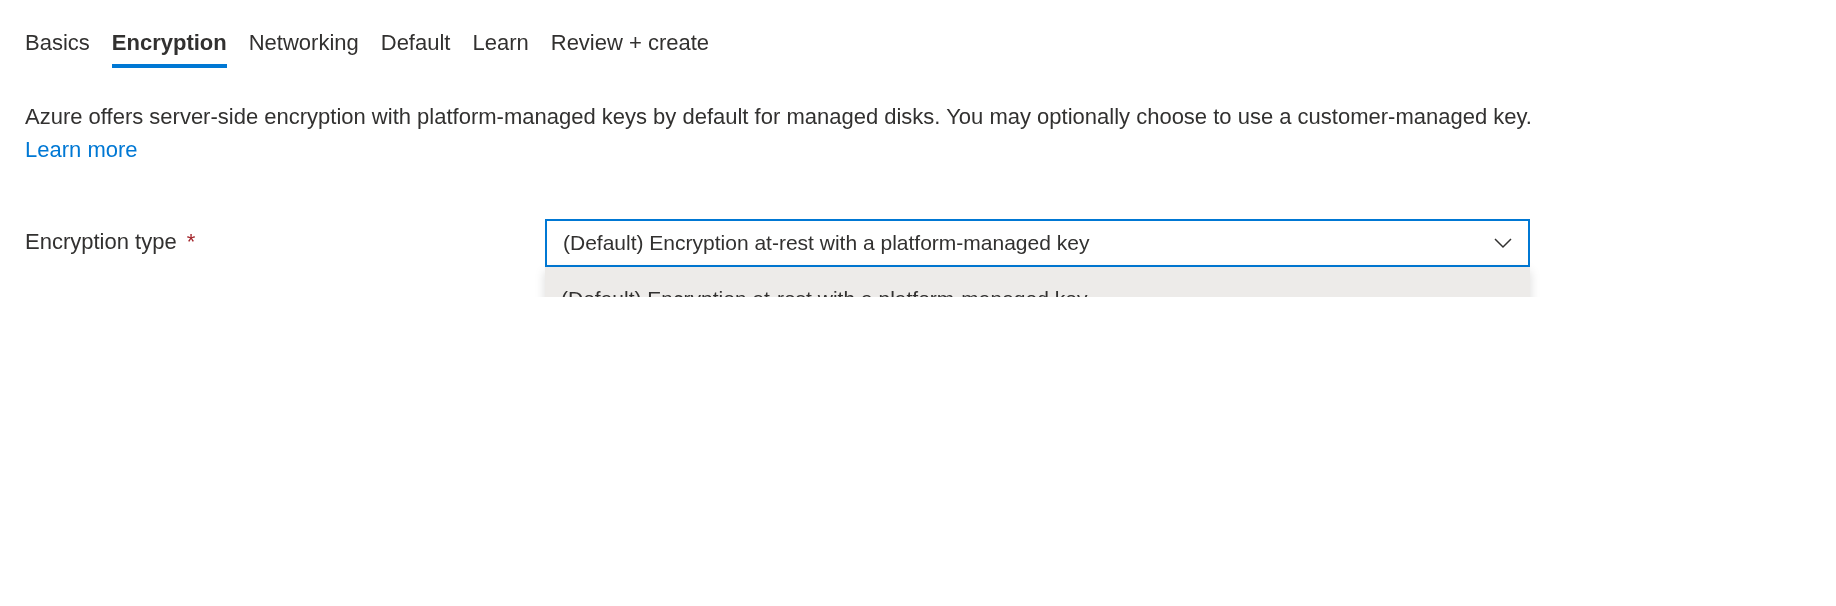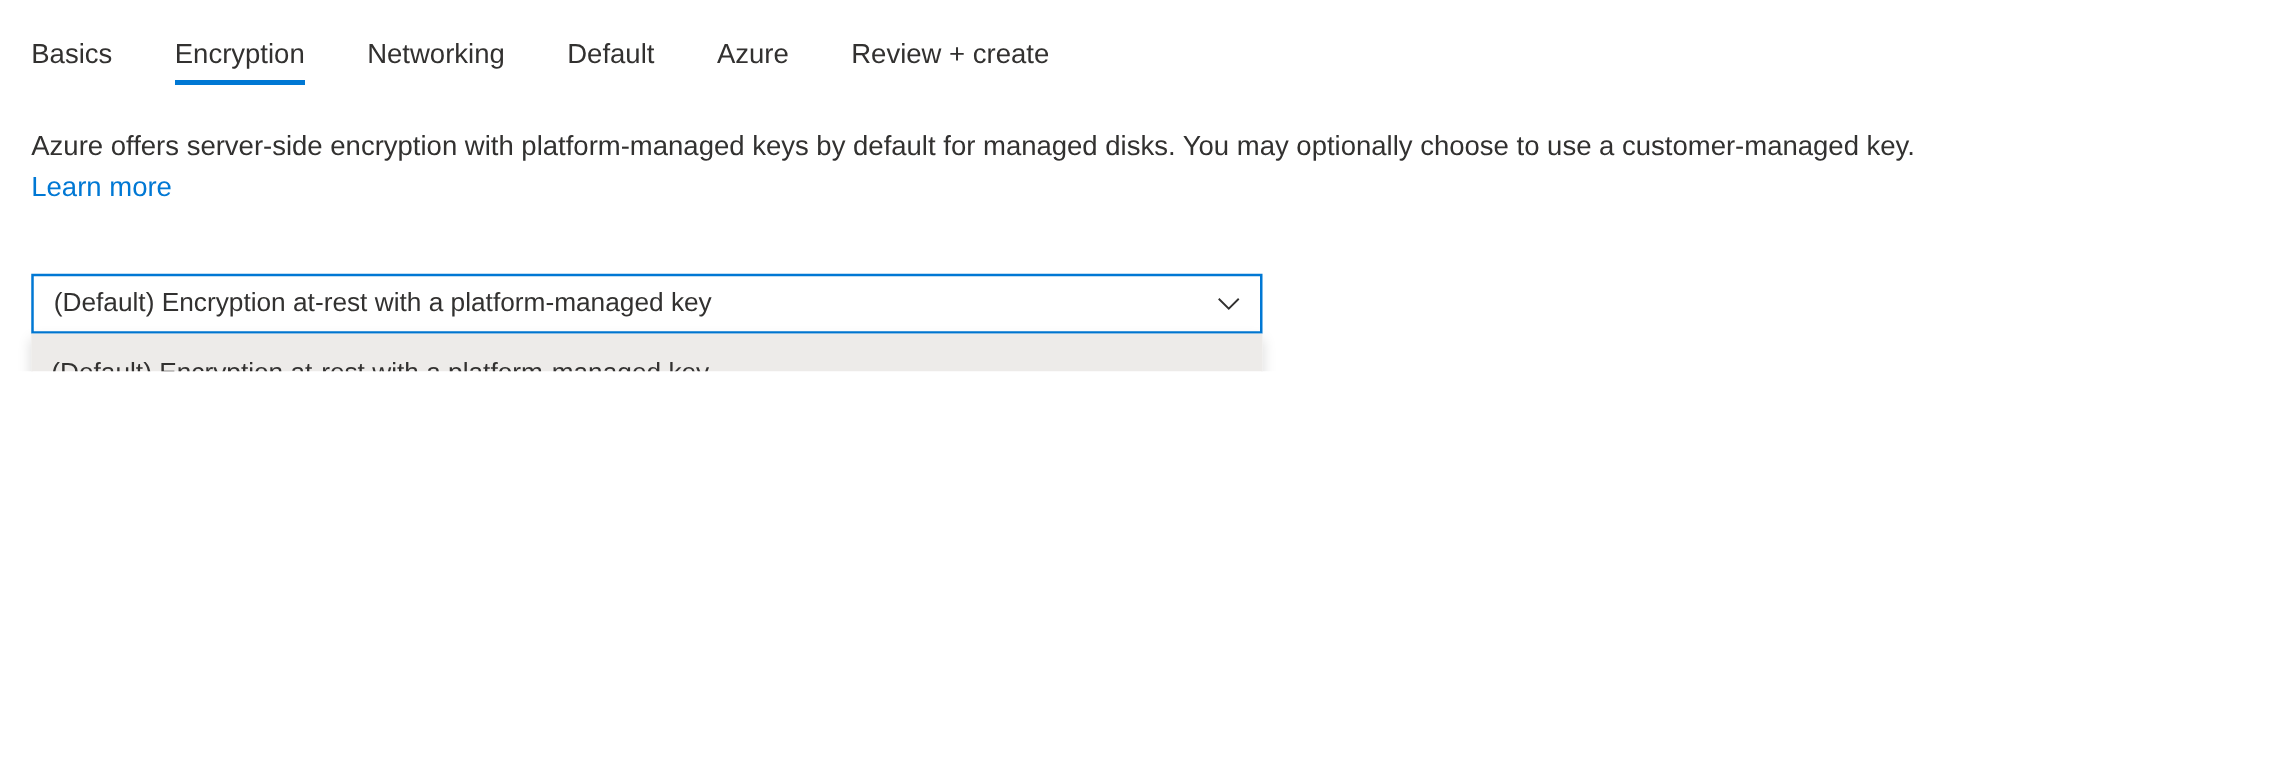--- a/index.html
+++ b/index.html
@@ -10,32 +10,32 @@
     body {
       font-family: "Segoe UI", -apple-system, BlinkMacSystemFont, sans-serif;
       font-size: 19px;
       color: #323130;
       background: #ffffff;
       padding: 30px 25px;
       width: 1836px;
     }
     .tabs {
       display: flex;
-      gap: 50px;
+      gap: 22px;
       margin-bottom: 32px;
     }
     .tab {
       font-size: 22px;
       color: #323130;
       padding-bottom: 8px;
       cursor: pointer;
       border-bottom: 4px solid transparent;
     }
     .tab.active {
-      font-weight: 400;
+      font-weight: 700;
       border-bottom: 4px solid #0078d4;
     }
     .description {
       font-size: 22px;
       color: #323130;
       line-height: 1.5;
       margin-bottom: 53px;
       max-width: 1520px;
     }
     .learn-more {
@@ -103,31 +103,35 @@
     }
   </style>
 </head>
 <body>
 
 <div class="tabs">
   <div class="tab">Basics</div>
   <div class="tab active">Encryption</div>
   <div class="tab">Networking</div>
   <div class="tab">Default</div>
-  <div class="tab">Azure</div>
+  <div class="tab">Learn</div>
   <div class="tab">Review + create</div>
 </div>
 
 <p class="description">
   <span>Azure offers server-side encryption with platform-managed keys by default for managed disks. You may optionally choose to use a customer-managed key.</span>
   <span> &nbsp;</span>
   <a class="learn-more">Learn more</a>
 </p>
 
 <div class="form-row">
+  <div class="form-label">
+    <span>Encryption type</span>
+    <span class="required">*</span>
+  </div>
   <div class="select-wrap">
     <div class="select-box">
       <span>(Default) Encryption at-rest with a platform-managed key</span>
       <span class="chevron">
         <svg viewBox="0 0 18 12" fill="none" stroke="#323130" stroke-width="1.5">
           <polyline points="1,2 9,10 17,2"></polyline>
         </svg>
       </span>
     </div>
     <div class="dropdown">

